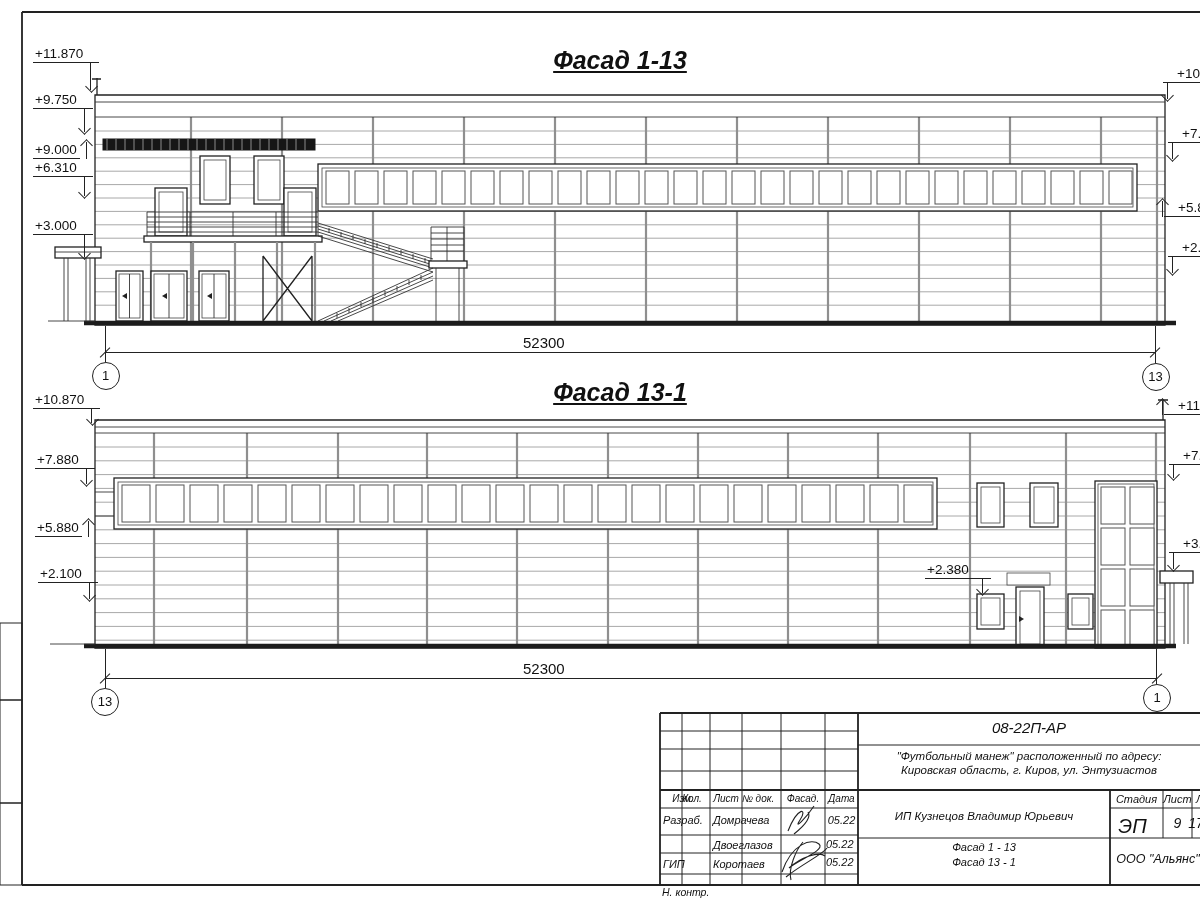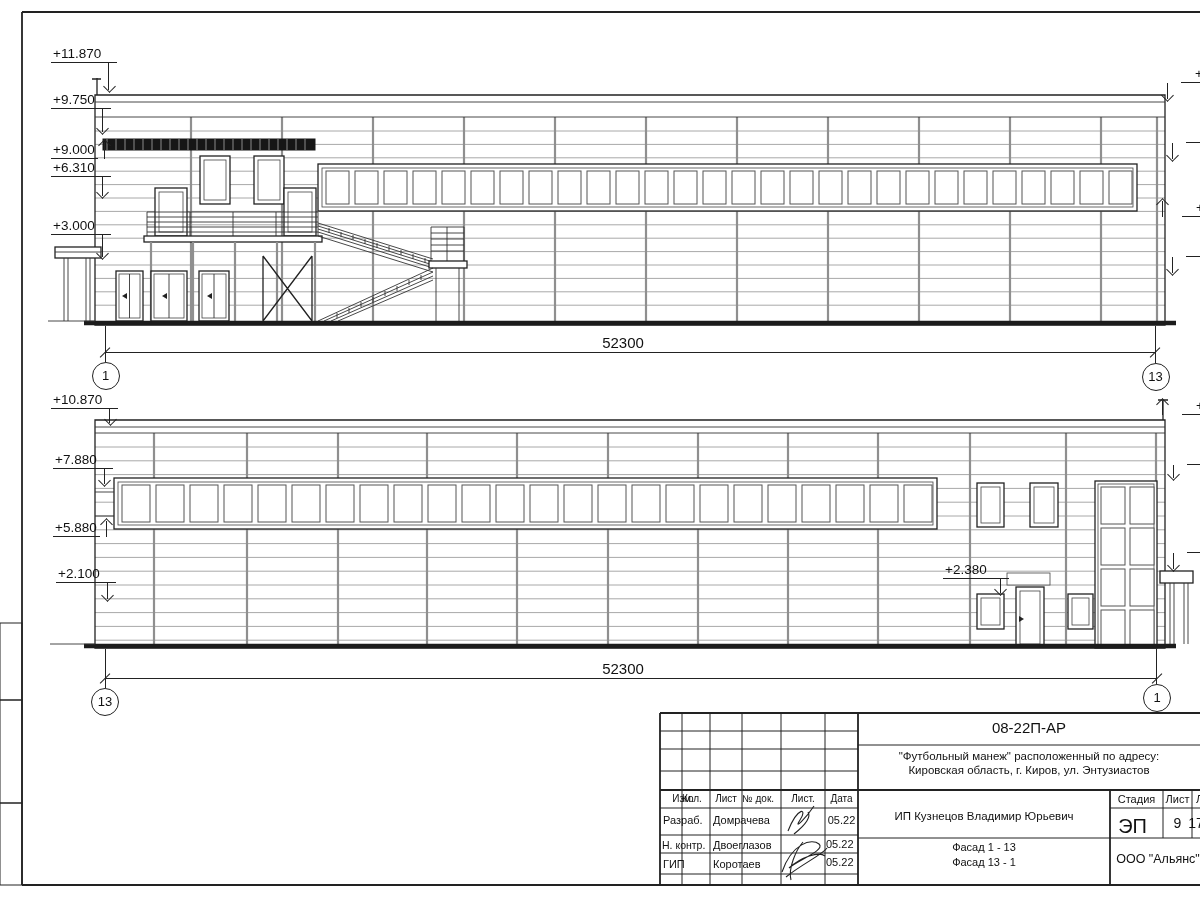--- a/index.html
+++ b/index.html
@@ -21,39 +21,39 @@
   .sig{stroke:#222;stroke-width:1.1;fill:none}
   .frame{stroke:#222;stroke-width:1.8;fill:none}
   .tbl{stroke:#222;stroke-width:1;fill:none}
   .tblk{stroke:#222;stroke-width:1.8;fill:none}
   .tri{fill:#222;stroke:none}
   
   .ftitle{position:absolute;left:420px;width:400px;text-align:center;
           font:italic 700 25px "Liberation Sans",sans-serif;text-decoration:underline;}
   
   .elev{position:absolute;font-size:13.5px;line-height:15px;white-space:nowrap;}
-  .ev{display:block;border-bottom:1.1px solid #222;padding:0 16px 1px 2px;margin-left:18px;}
+  .ev{display:block;border-bottom:1.1px solid #222;padding:0 16px 1px 2px;}
   .elev.right .ev{padding:0 2px 1px 14px;}
   .elev.tight .ev{padding:0 3px 1px 2px;}
   .elev.wide .ev{padding:0 22px 1px 2px;}
   .earr{position:absolute;top:100%;width:0;border-left:1.1px solid #222;}
   .earr.down::after{content:"";position:absolute;left:-4.6px;bottom:-1px;width:8px;height:8px;
                     border-left:1.1px solid #222;border-bottom:1.1px solid #222;transform:rotate(-45deg);}
   .earr.up{top:auto;bottom:0;}
   .earr.up::before{content:"";position:absolute;left:-4.6px;top:-1px;width:8px;height:8px;
                    border-left:1.1px solid #222;border-top:1.1px solid #222;transform:rotate(45deg);}
   
   .dline{position:absolute;border-top:1.1px solid #222;}
   .ext{position:absolute;border-left:1px solid #222;}
   .tick{position:absolute;width:14px;border-top:1.4px solid #222;transform:rotate(-45deg);}
-  .dimtext{position:absolute;width:200px;text-align:center;font-size:15px;}
+  .dimtext{position:absolute;width:200px;text-align:left;font-size:15px;}
   .axis{position:absolute;width:26px;height:26px;border:1.1px solid #222;border-radius:50%;
         text-align:center;line-height:25px;font-size:13px;background:#fff;}
   
-  .tb{position:absolute;white-space:nowrap;font-size:11px;}
+  .tb{position:absolute;white-space:nowrap;font-size:11px;font-style:italic;}
   .c{text-align:center;}
 </style>
 </head>
 <body>
 
 <div class="sheet">
 
   <svg class="layer" width="1200" height="900" viewBox="0 0 1200 900">
 
     <g>
@@ -242,20 +242,22 @@
     <g>
       <path class="tblk" d="M660 713 H1200 M660 713 V885 M660 885 H1200 M660 790 H1200 M858 713 V885 M1110 790 V885"></path>
       <path class="tbl" d="M682 713 V885 M710 713 V885 M742 713 V885 M781 713 V885 M825 713 V885"></path>
       <path class="tbl" d="M660 731 H858 M660 749 H858 M660 771 H858 M660 808 H858 M660 835 H858 M660 853 H858 M660 874 H858"></path>
       <path class="tbl" d="M858 745 H1200 M858 838 H1200 M1110 808 H1200 M1163 790 V838 M1192 790 V838"></path>
       <path class="sig" d="M788 831 C798 806 808 808 800 820 C793 831 806 818 814 806 M794 834 C804 826 812 818 808 812"></path>
       <path class="sig" d="M782 872 C792 843 812 838 819 844 C826 850 798 860 789 868 C801 857 819 851 825 856 M786 877 C802 864 822 855 827 848 M791 880 C788 868 796 850 803 842"></path>
     </g>
   </svg>
 
+  <div class="ftitle" style="top:46px">Фасад 1-13</div>
+  <div class="ftitle" style="top:378px">Фасад 13-1</div>
 
   <div class="elev" style="left:33px;top:46px">
       <span class="ev">+11.870</span>
       <i class="earr down" style="right:8px;height:27px"></i>
     </div>
   <div class="elev" style="left:33px;top:92px">
       <span class="ev">+9.750</span>
       <i class="earr down" style="right:8px;height:23px"></i>
     </div>
   <div class="elev tight" style="left:33px;top:142px">
@@ -342,27 +344,27 @@
   <div class="axis" style="left:1143px;top:684px">1</div>
 
   <div class="tb c" style="left:858px;top:719px;width:342px;font-size:15px">08-22П-АР</div>
   <div class="tb c" style="left:858px;top:750px;width:342px;font-size:11.5px">"Футбольный манеж" расположенный по адресу:</div>
   <div class="tb c" style="left:858px;top:764px;width:342px;font-size:11.5px">Кировская область, г. Киров, ул. Энтузиастов</div>
 
   <div class="tb c" style="left:660px;top:793px;width:46px;font-size:10px">Изм.</div>
   <div class="tb c" style="left:682px;top:793px;width:20px;font-size:10px">Кол.</div>
   <div class="tb c" style="left:710px;top:793px;width:32px;font-size:10px">Лист</div>
   <div class="tb c" style="left:742px;top:793px;width:23px;font-size:10px">№ док.</div>
-  <div class="tb c" style="left:781px;top:793px;width:44px;font-size:10px">Лист.</div>
+  <div class="tb c" style="left:781px;top:793px;width:44px;font-size:10px">Фасад.</div>
   <div class="tb c" style="left:825px;top:793px;width:33px;font-size:10px">Дата</div>
 
   <div class="tb" style="left:663px;top:814px">Разраб.</div>
   <div class="tb" style="left:713px;top:814px">Домрачева</div>
   <div class="tb c" style="left:826px;top:814px;width:31px">05.22</div>
-  <div class="tb" style="left:662px;top:839px;font-size:10.5px">Н. контр.</div>
+  <div class="tb" style="left:662px;top:886px;font-size:10.5px">Н. контр.</div>
   <div class="tb" style="left:713px;top:839px">Двоеглазов</div>
   <div class="tb c" style="left:826px;top:838px">05.22</div>
   <div class="tb" style="left:663px;top:858px">ГИП</div>
   <div class="tb" style="left:713px;top:858px">Коротаев</div>
   <div class="tb c" style="left:826px;top:856px">05.22</div>
 
   <div class="tb c" style="left:858px;top:810px;width:252px;font-size:11.5px">ИП Кузнецов Владимир Юрьевич</div>
 
   <div class="tb c" style="left:1110px;top:793px;width:53px">Стадия</div>
   <div class="tb c" style="left:1163px;top:793px;width:29px">Лист</div>

